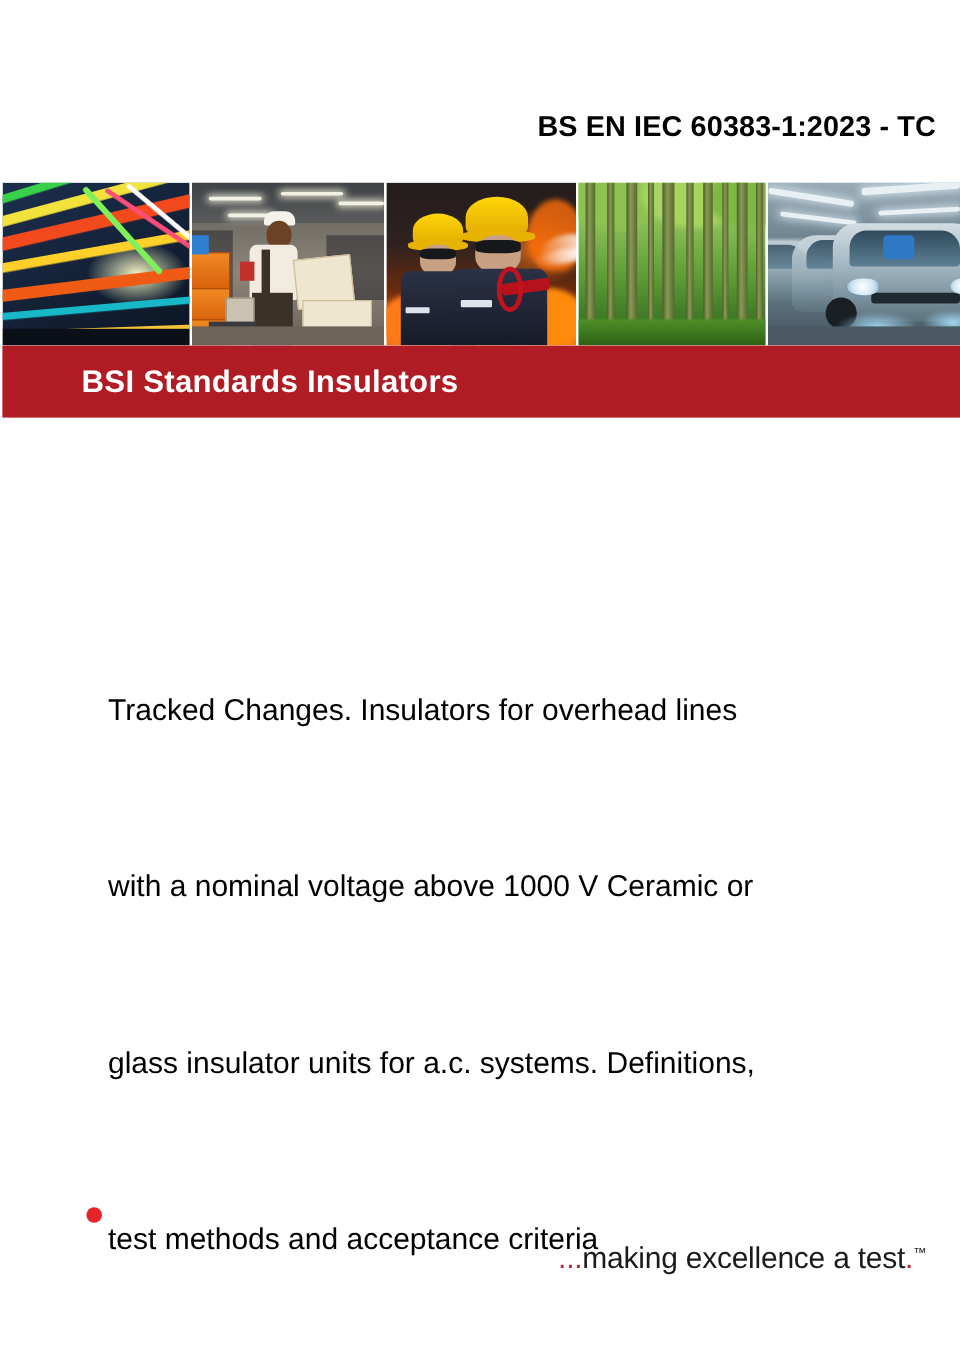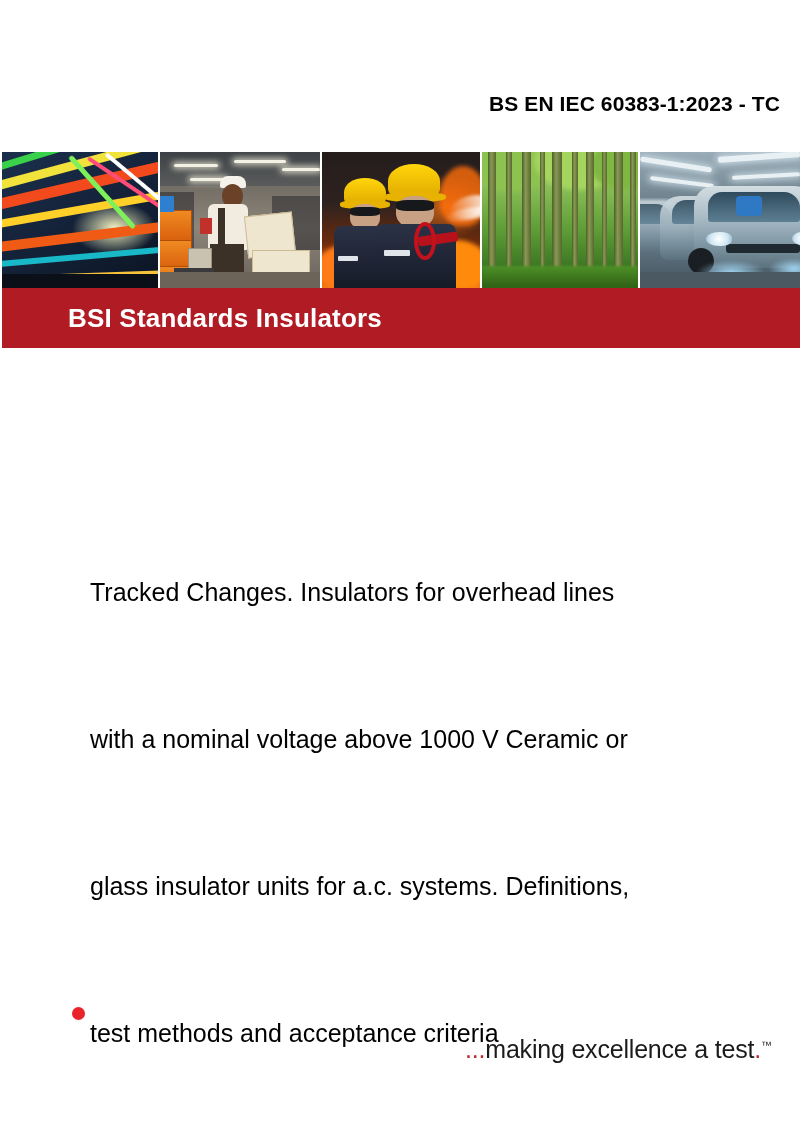--- a/index.html
+++ b/index.html
@@ -16,21 +16,21 @@
     -webkit-font-smoothing: antialiased;
   }
 
   
   .doc-header {
     position: absolute;
     left: 0;
     top: 92px;
     width: 780px;
     text-align: right;
-    font-size: 21px;
+    font-size: 24px;
     font-weight: 700;
     color: #000000;
     letter-spacing: 0.1px;
     white-space: nowrap;
   }
 
   
   .cover-strip {
     position: absolute;
     left: 2px;

